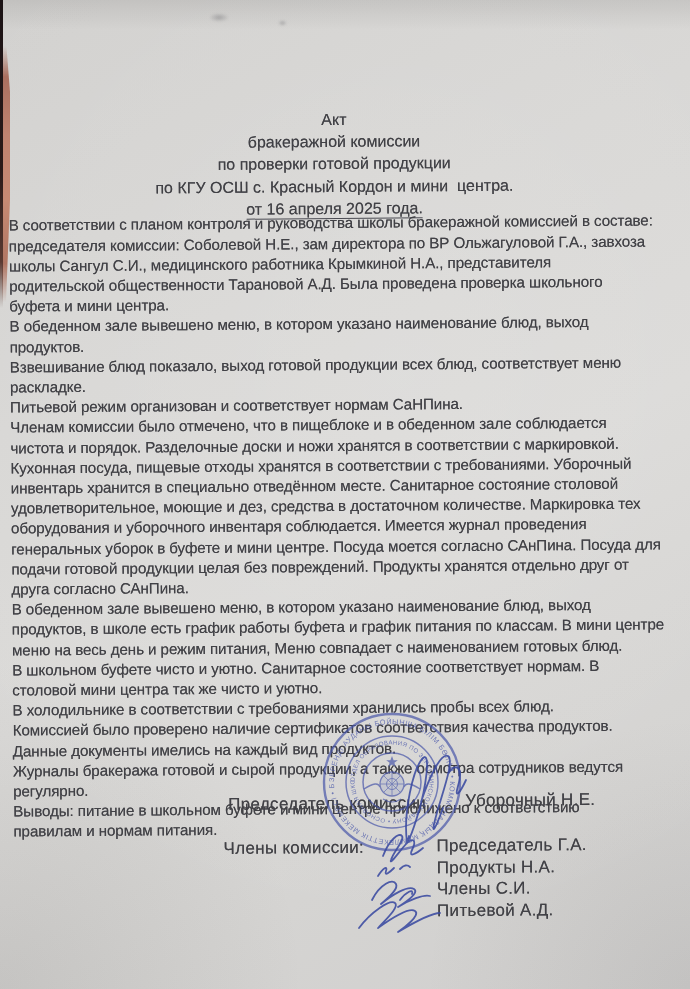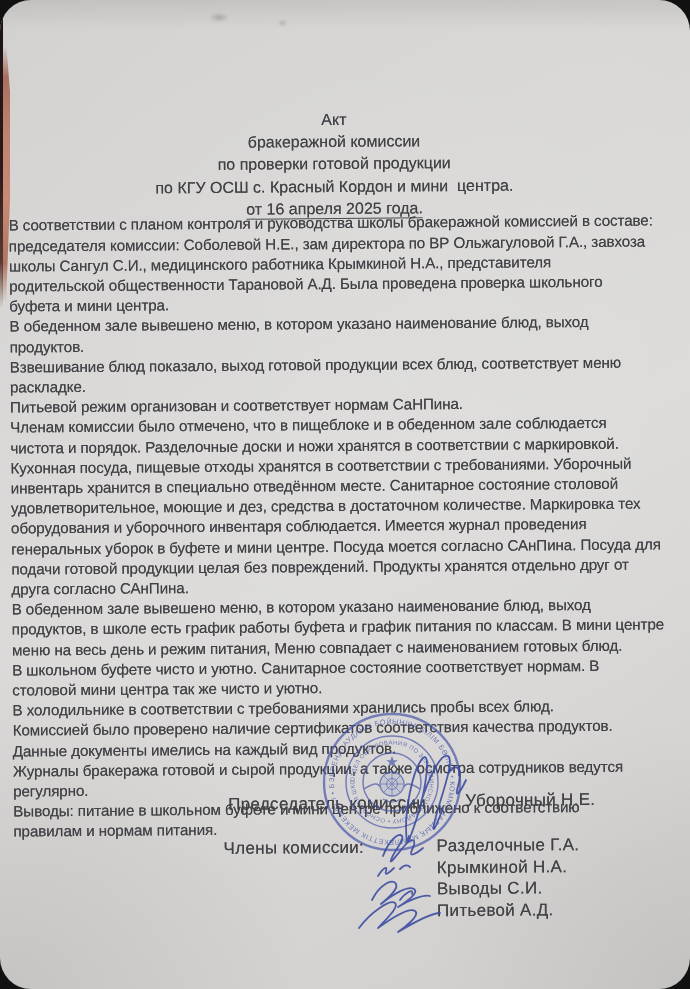--- a/index.html
+++ b/index.html
@@ -5,21 +5,20 @@
   html,body{margin:0;padding:0;background:#111;}
   .photo{
     position:relative;width:690px;height:989px;margin:0 auto;overflow:hidden;
     font-family:"Liberation Sans",sans-serif;
     background:
       linear-gradient(180deg, rgba(110,108,106,.16) 0px, rgba(110,108,106,0) 30px),
       radial-gradient(130% 95% at 58% 38%, rgba(255,255,255,.12), rgba(255,255,255,0) 62%),
       radial-gradient(80% 60% at 0% 100%, rgba(80,78,76,.13), rgba(80,78,76,0) 55%),
       radial-gradient(70% 50% at 100% 100%, rgba(80,78,76,.10), rgba(80,78,76,0) 55%),
       linear-gradient(152deg, #d2d1cf 0%, #d8d7d5 32%, #dbdad8 55%, #d5d4d2 78%, #d0cfce 100%);
-    border-radius: 31px;
   }
   .content{
     position:absolute;left:10px;top:0;width:652px;height:100%;
     color:var(--text-ink,#414146);
     transform:rotate(-0.45deg);transform-origin:50% 40%;
     text-shadow:0 0 .6px rgba(65,65,70,.75);
   }
   .title-block{padding-top:42px;text-align:center;font-size:16px;line-height:22.3px;white-space:pre;}
   .date-line{text-align:center;font-size:16px;line-height:22.3px;}
   .date-line .u{border-bottom:1.5px solid #4a4a52;padding-bottom:1px;}
@@ -92,23 +91,23 @@
         <div class="body-line">Выводы: питание в школьном буфете и мини центре приближено к  соответствию</div>
         <div class="body-line">правилам и нормам питания.</div>
       </div>
 
     <div class="sig-chair-label">Председатель комиссии</div>
     <div class="sig-chair-name">Уборочный Н.Е.</div>
 
     <div class="sig-members-label">Члены комиссии:</div>
     <div class="sig-member-names">
 
-    <div class="member-name">Разделочные Г.А.</div>
-        <div class="member-name">Крымкиной Н.А.</div>
-        <div class="member-name">Выводы С.И.</div>
+    <div class="member-name">Председатель Г.А.</div>
+        <div class="member-name">Продукты Н.А.</div>
+        <div class="member-name">Члены С.И.</div>
         <div class="member-name">Питьевой А.Д.</div>
       </div>
 
   </div>
 
   <svg class="stamp" viewBox="0 0 144 144" aria-hidden="true">
     <defs>
       <path id="ringOuter" d="M72,72 m-58,0 a58,58 0 1,1 116,0 a58,58 0 1,1 -116,0"></path>
       <path id="ringInner" d="M72,72 m-37.5,0 a37.5,37.5 0 1,1 75,0 a37.5,37.5 0 1,1 -75,0"></path>
     </defs>

